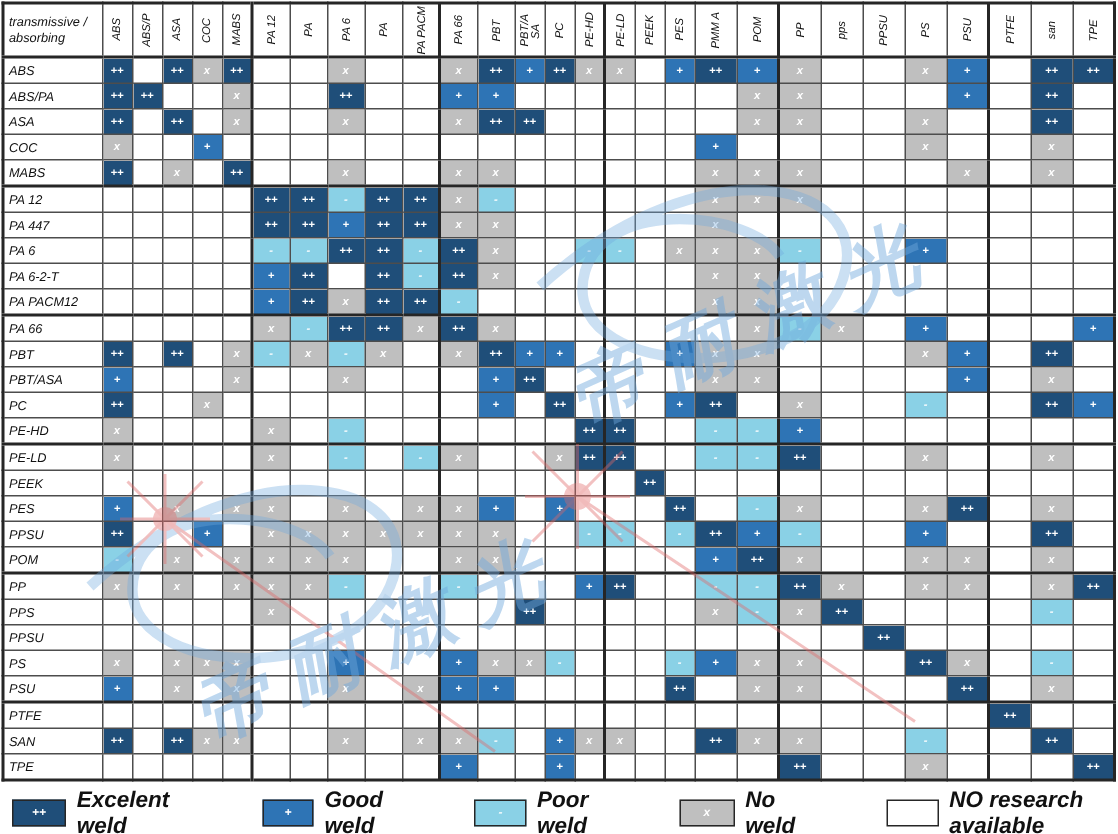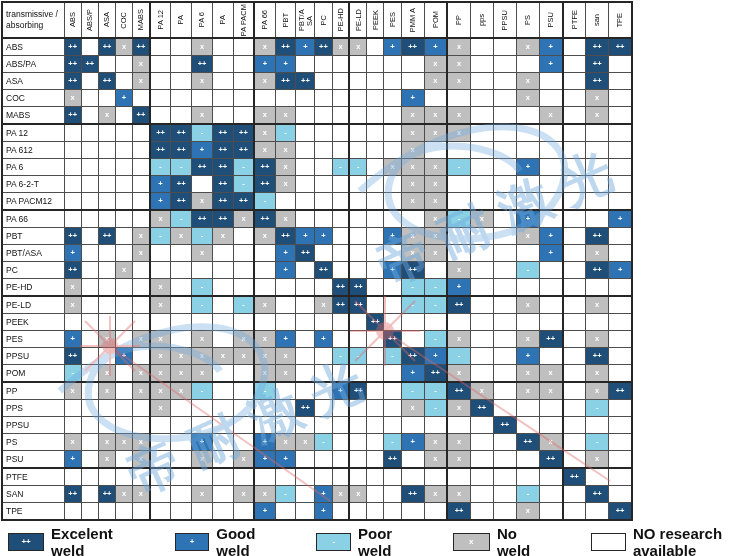--- a/index.html
+++ b/index.html
@@ -1,17 +1,17 @@
 <!DOCTYPE html>
 <html><head>
 <meta charset="utf-8">
 <style>
   html,body{margin:0;padding:0;background:#fff;}
   body{font-family:"Liberation Sans",sans-serif;width:745px;height:556px;overflow:hidden;position:relative;}
-  #wrap{position:relative;width:633px;height:556px;}
+  #wrap{position:relative;width:745px;height:556px;font-style:italic;}
   table{border-collapse:collapse;table-layout:fixed;margin:1px 0 0 1px;}
   th,td{border:1px solid #4d4d4d;padding:0;overflow:hidden;}
   table{border:2px solid #262626;}
   
   col.lbl{width:66px;}
   col.w1{width:20px;}  
   col.w2{width:25px;}  
   col.w3{width:20px;}  
   col.w4{width:28px;}  
   thead th{height:34px;vertical-align:middle;background:#fff;font-weight:bold;}
@@ -349,21 +349,21 @@
           <td class="N">x</td>
           <td class="blank"></td>
           <td class="blank"></td>
           <td class="blank"></td>
           <td class="blank grpC"></td>
           <td class="blank"></td>
           <td class="blank"></td>
           <td class="blank"></td>
         </tr>
         <tr>
-          <th>PA 612</th>
+          <th>PA 447</th>
           <td class="blank"></td>
           <td class="blank"></td>
           <td class="blank"></td>
           <td class="blank"></td>
           <td class="blank grpC"></td>
           <td class="E">++</td>
           <td class="E">++</td>
           <td class="G">+</td>
           <td class="E">++</td>
           <td class="E grpC">++</td>

